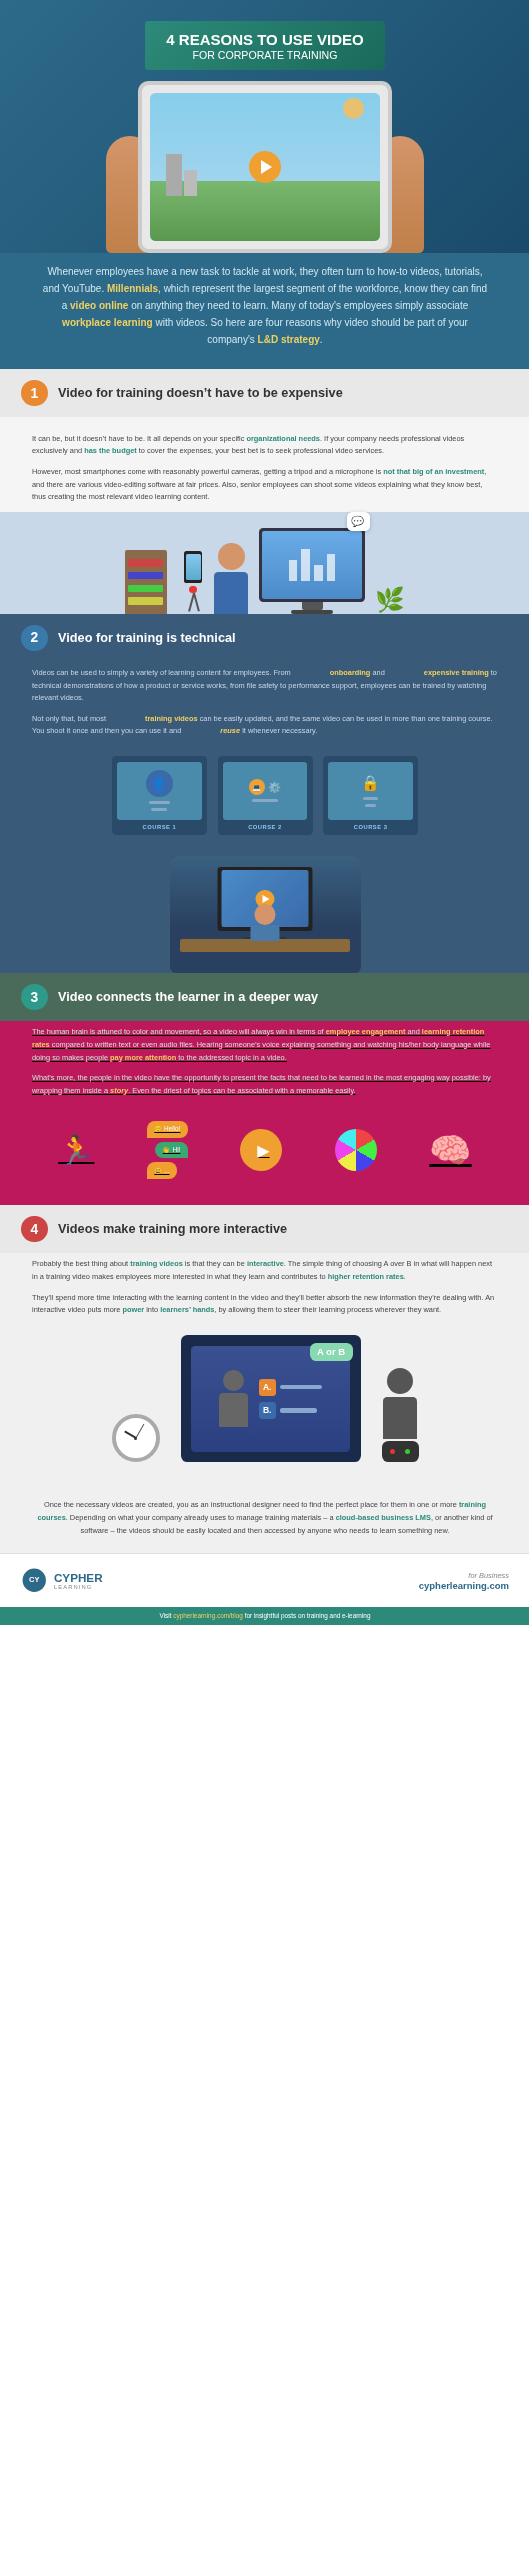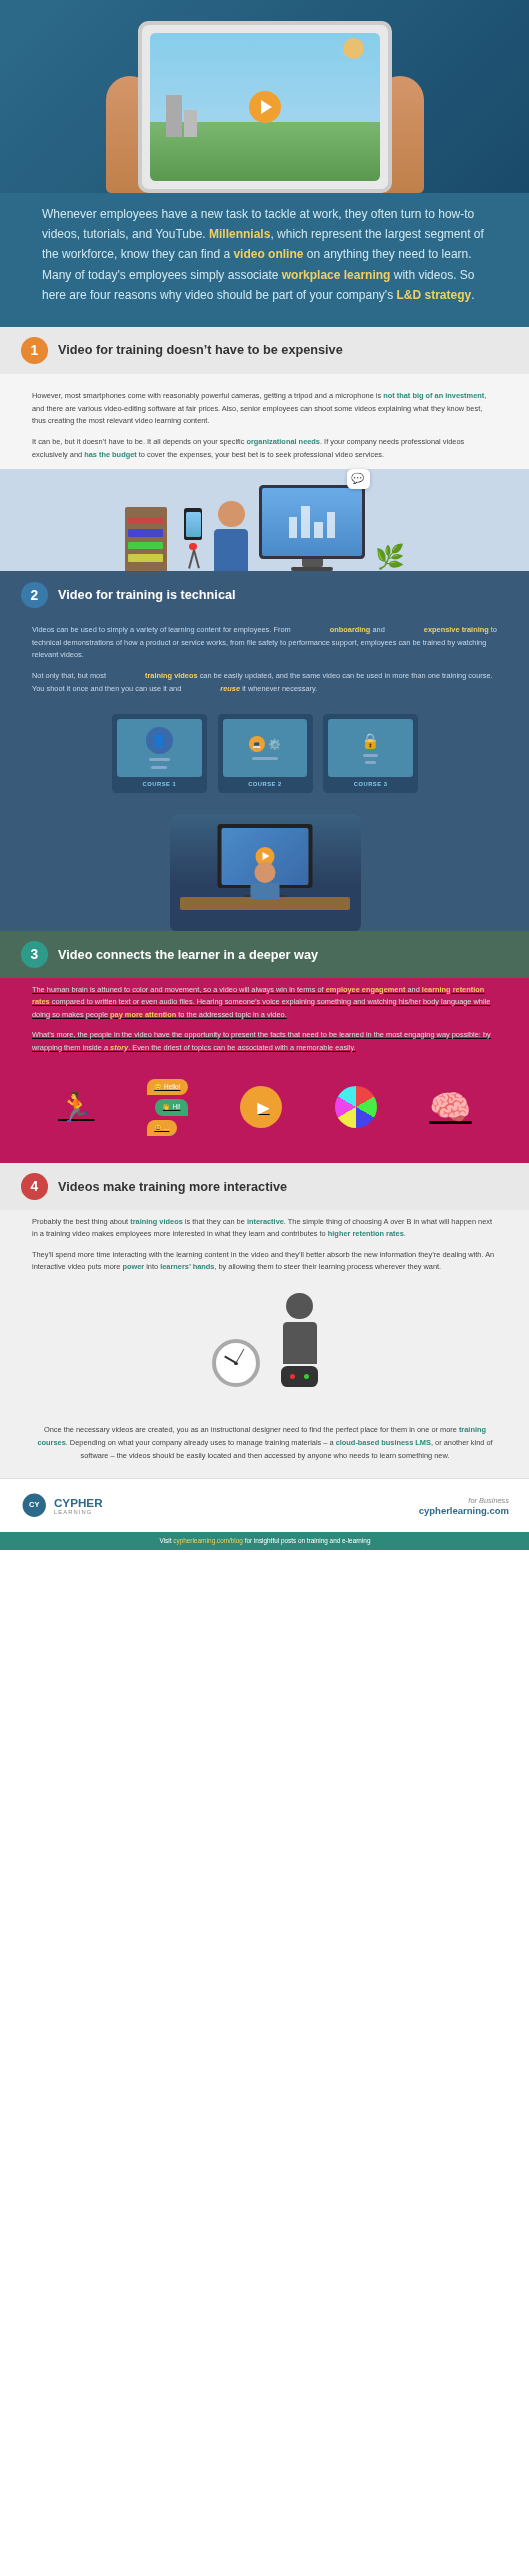--- a/index.html
+++ b/index.html
@@ -88,22 +88,23 @@
     }
 
     
     .intro-section {
       background: #2d6a8a;
       padding: 10.6px 42px 21px;
     }
 
     .intro-section p {
       color: #d0e8f0;
-      font-size: 12px;
+      font-size: 10px;
       line-height: 1.7;
+      text-align: center;
     }
 
     .intro-section p strong {
       color: #f0d060;
     }
 
     
     .reason-section {
       padding: 0;
     }
@@ -392,20 +393,26 @@
       color: #f0d060;
       text-decoration: none;
     }
     .text-teal { color: #2d9a8a; }
 
   </style>
 </head>
 <body>
 
 <div class="header-section">
+  <div class="header-title-box">
+    <h1>
+      <span>4 REASONS TO USE VIDEO</span>
+    </h1>
+    <h2>FOR CORPORATE TRAINING</h2>
+  </div>
 
   <div class="tablet-wrapper">
     <div style="display:flex;justify-content:center;width:100%;align-items:flex-end;padding-bottom:0;">
 
       <div style="width:48px;height:117px;background:linear-gradient(180deg,#d4956a,#c0804a);border-radius:24px 24px 5.3px 5.3px;margin-right:-16px;z-index:1;"></div>
 
       <div class="tablet-frame" style="z-index:2;">
         <div class="tablet-screen">
 
           <div style="position:absolute;bottom:0;width:100%;height:40%;background:linear-gradient(180deg,#7ab870,#5a9850);border-radius:0 0 5.3px 5.3px;"></div>
@@ -431,24 +438,24 @@
 <div class="reason-section">
   <div class="reason-header">
     <div class="reason-number orange">
       <span>1</span>
     </div>
     <div class="reason-title">Video for training doesn’t have to be expensive</div>
   </div>
 
   <div class="section1-content">
     <p class="section1-text">
-      <span>However, most smartphones come with reasonably powerful cameras, getting a tripod and a microphone is </span><strong class="text-teal">not that big of an investment</strong><span>, and there are various video-editing software at fair prices. Also, senior employees can shoot some videos explaining what they know best, thus creating the most relevant video learning content.</span>
+      <span>It can be, but it doesn’t have to be. It all depends on your specific </span><strong class="text-teal">organizational needs</strong><span>. If your company needs professional videos exclusively and </span><strong class="text-teal">has the budget</strong><span> to cover the expenses, your best bet is to seek professional video services.</span>
     </p>
     <p class="section1-text">
-      <span>It can be, but it doesn’t have to be. It all depends on your specific </span><strong class="text-teal">organizational needs</strong><span>. If your company needs professional videos exclusively and </span><strong class="text-teal">has the budget</strong><span> to cover the expenses, your best bet is to seek professional video services.</span>
+      <span>However, most smartphones come with reasonably powerful cameras, getting a tripod and a microphone is </span><strong class="text-teal">not that big of an investment</strong><span>, and there are various video-editing software at fair prices. Also, senior employees can shoot some videos explaining what they know best, thus creating the most relevant video learning content.</span>
     </p>
 
     <div style="background:#c8d8e8;margin:0 -32px;padding:16px 21px 0;display:flex;justify-content:center;align-items:flex-end;gap:10.6px;">
 
       <div style="display:flex;flex-direction:column;align-items:center;margin-bottom:0;">
         <div style="width:42px;height:64px;background:#8a6a4a;border-radius:2.1px 2.1px 0 0;display:flex;flex-direction:column;justify-content:space-evenly;padding:4.2px 3.2px;">
           <div style="height:7.4px;background:#cc4444;border-radius:1.1px;"></div>
           <div style="height:7.4px;background:#4444cc;border-radius:1.1px;"></div>
           <div style="height:7.4px;background:#44cc44;border-radius:1.1px;"></div>
           <div style="height:7.4px;background:#cccc44;border-radius:1.1px;"></div>
@@ -638,20 +645,43 @@
     <div style="display:flex;justify-content:center;align-items:flex-end;gap:21px;padding:10.6px 0;">
 
       <div style="position:relative;">
         <div class="clock-icon">
           <div class="clock-hand-hour"></div>
           <div class="clock-hand-minute"></div>
           <div style="width:3.2px;height:3.2px;background:#333;border-radius:50%;position:absolute;"></div>
         </div>
       </div>
 
+      <div style="background:#1a2a4a;border-radius:6.4px;width:180px;height:127px;display:flex;align-items:center;justify-content:center;position:relative;padding:5.3px;">
+
+        <div style="position:absolute;top:8px;right:8px;background:#88d8b0;border-radius:6.4px;padding:3.2px 7.4px;font-size:9.5px;font-weight:bold;color:#fff;z-index:5;">A or B</div>
+
+        <div style="background:linear-gradient(180deg,#3a5090,#2a4080);width:159px;height:106px;border-radius:4.2px;display:flex;align-items:center;justify-content:center;gap:10.6px;">
+
+          <div style="display:flex;flex-direction:column;align-items:center;">
+            <div style="width:21px;height:21px;background:#666;border-radius:50%;margin-bottom:2.1px;"></div>
+            <div style="width:29px;height:34px;background:#666;border-radius:4.2px 4.2px 0 0;"></div>
+          </div>
+
+          <div style="display:flex;flex-direction:column;gap:6.4px;">
+            <div style="display:flex;align-items:center;gap:4.2px;">
+              <div style="width:17px;height:17px;background:#e88830;border-radius:3.2px;display:flex;align-items:center;justify-content:center;color:#fff;font-weight:bold;font-size:8.5px;">A.</div>
+              <div style="width:42px;height:4.2px;background:#88a8d0;border-radius:2.1px;"></div>
+            </div>
+            <div style="display:flex;align-items:center;gap:4.2px;">
+              <div style="width:17px;height:17px;background:#3a6aaa;border-radius:3.2px;display:flex;align-items:center;justify-content:center;color:#fff;font-weight:bold;font-size:8.5px;">B.</div>
+              <div style="width:37px;height:4.2px;background:#88a8d0;border-radius:2.1px;"></div>
+            </div>
+          </div>
+        </div>
+      </div>
 
       <div style="display:flex;flex-direction:column;align-items:center;">
         <div style="width:26.5px;height:26.5px;background:#555;border-radius:50%;margin-bottom:2.6px;"></div>
         <div style="width:34px;height:42px;background:#555;border-radius:4.2px 4.2px 0 0;"></div>
 
         <div style="width:37px;height:21px;background:#333;border-radius:6.4px;margin-top:2.6px;display:flex;align-items:center;justify-content:space-around;padding:0 4.2px;">
           <div style="width:5.3px;height:5.3px;background:#e83333;border-radius:50%;"></div>
           <div style="width:5.3px;height:5.3px;background:#33cc33;border-radius:50%;"></div>
         </div>
       </div>

